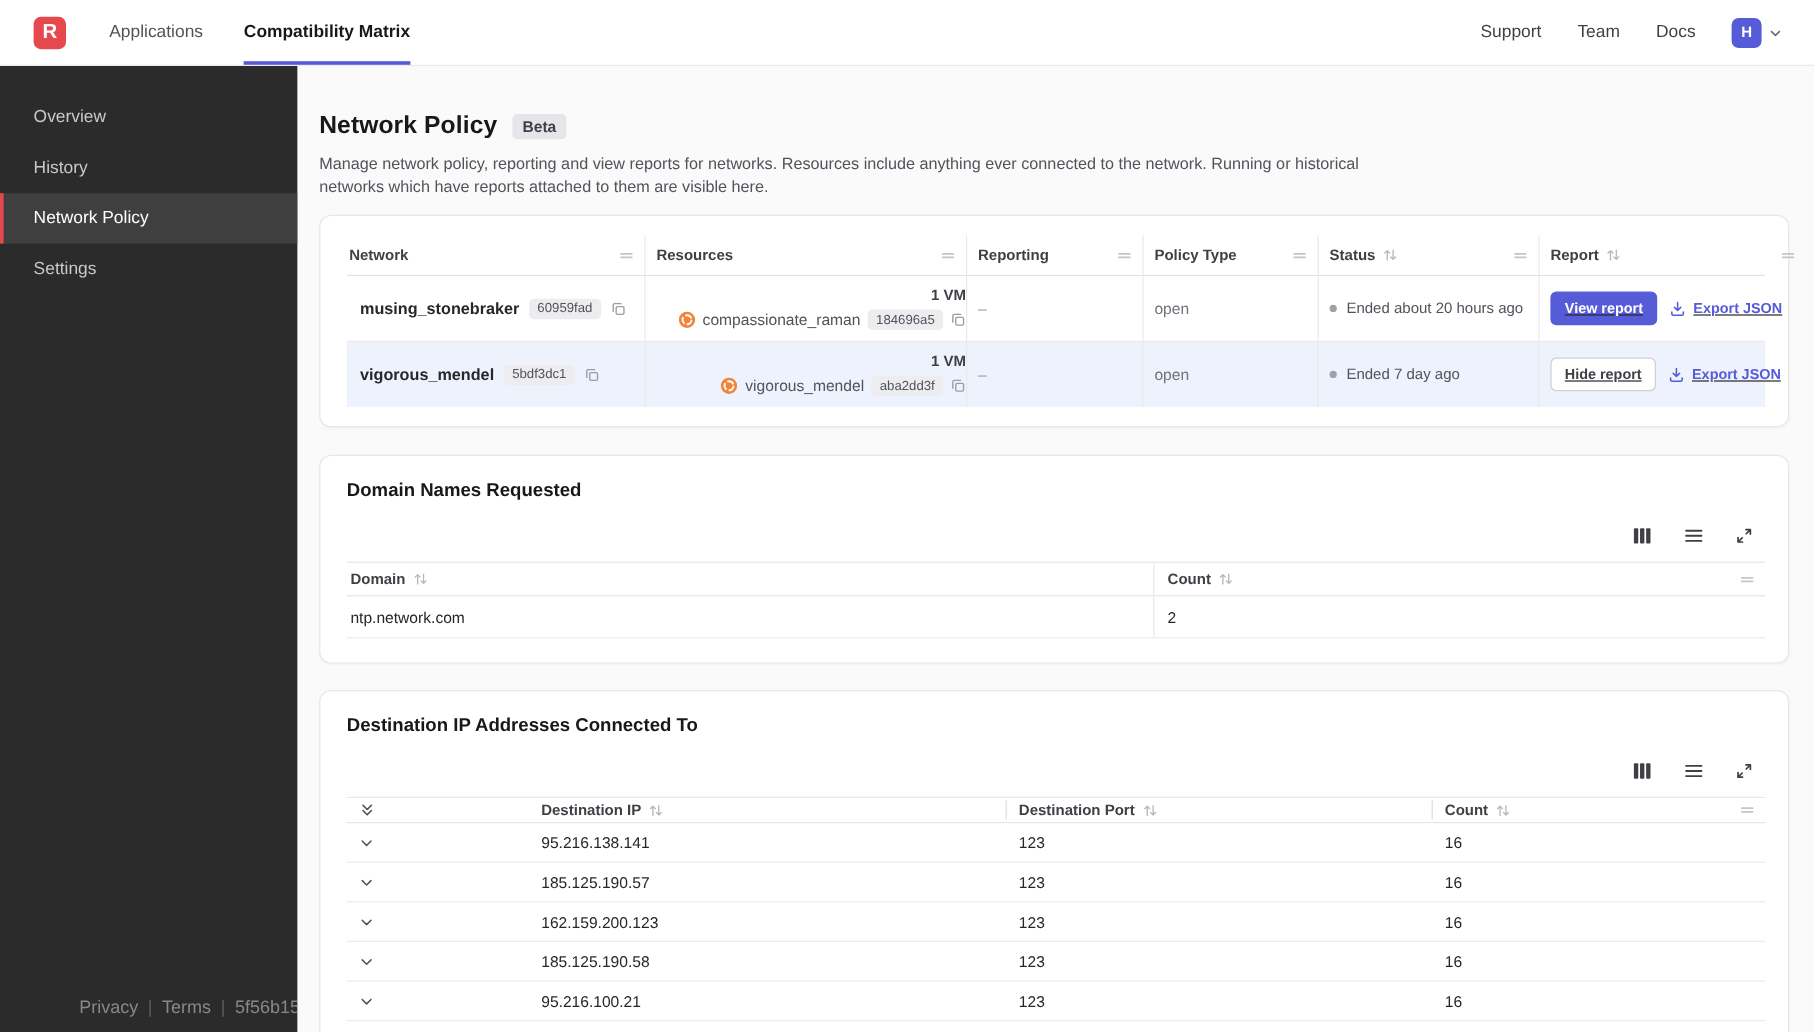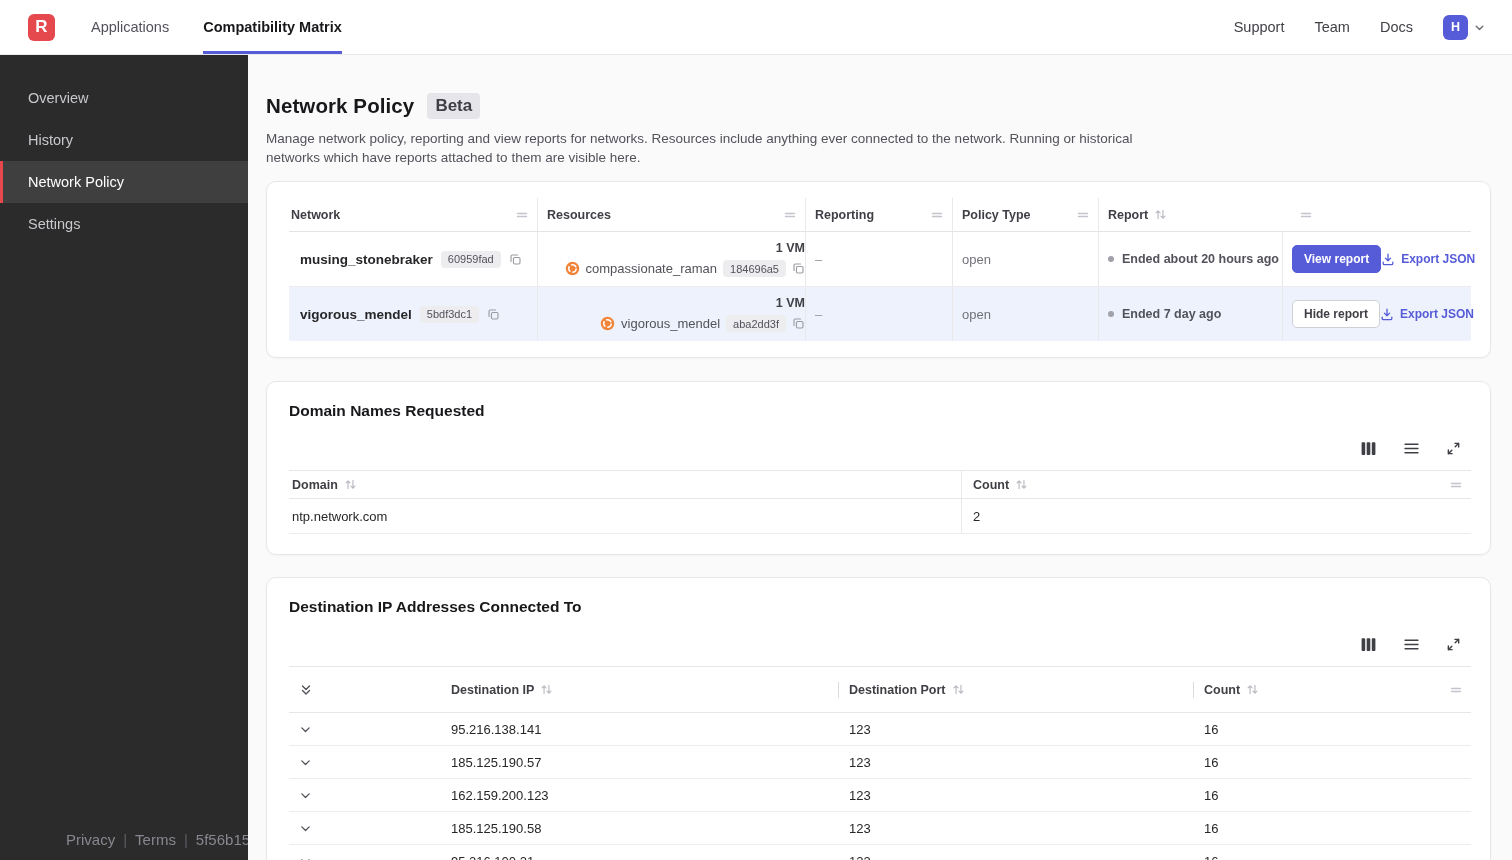--- a/index.html
+++ b/index.html
@@ -32,21 +32,21 @@
   .side-nav{padding-top:22px;display:flex;flex-direction:column;}
   .side-item{display:flex;align-items:center;height:42px;padding-left:25px;border-left:3px solid transparent;color:#c8c8cd;font-size:14.5px;}
   .side-item.active{background:var(--sidebar-active-bg);border-left-color:var(--brand-red);color:#fff;}
   .side-footer{padding:0 0 12px 38px;font-size:15px;color:#87878f;display:flex;align-items:center;gap:8px;margin-left:28px;}
   .side-footer .sep{color:#5c5c63;}
   .main{flex:1;background:var(--page-bg);padding:38px 21px 0 18px;overflow:hidden;}
 
   
   .page-head{display:flex;align-items:center;gap:13px;}
   .page-title{font-size:20.5px;font-weight:700;color:#18181b;letter-spacing:.1px;}
-  .beta-badge{background:#e6e6ea;color:#3f3f46;font-size:17px;font-weight:600;padding:3px 8px;border-radius:4px;}
+  .beta-badge{background:#e6e6ea;color:#3f3f46;font-size:13px;font-weight:600;padding:3px 8px;border-radius:4px;}
   .page-desc{margin-top:11px;font-size:13.5px;line-height:1.38;color:#52525b;max-width:880px;}
 
   
   .card{background:#fff;border:1px solid #e7e7ea;border-radius:10px;box-shadow:0 1px 2px rgba(0,0,0,.03);}
   .card-networks{margin-top:14px;padding:16px 19px 16px 22px;}
   .card-section{padding:20px 19px 0 22px;}
   .card-domains{margin-top:23px;padding-bottom:20px;}
   .card-ips{margin-top:22px;padding-bottom:40px;}
   .section-title{font-size:15.5px;font-weight:700;color:#18181b;}
   .table-toolbar{display:flex;justify-content:flex-end;align-items:center;gap:26px;margin-top:20px;padding-right:10px;}
@@ -76,42 +76,42 @@
   .nt-row.highlight{background:var(--row-highlight);}
   .nt-row .nt-cell{min-height:54px;padding-top:8px;padding-bottom:8px;}
   .nt-row .c-network{padding-left:11px;gap:8px;}
   .net-name{font-size:13.5px;font-weight:700;color:#27272a;white-space:nowrap;}
   .res-cell{flex-direction:column;align-items:flex-end;justify-content:center;gap:5px;}
   .res-count{font-size:12.5px;font-weight:700;color:#3f3f46;}
   .res-line{display:flex;align-items:center;gap:6px;}
   .res-name{font-size:13px;color:#52525b;white-space:nowrap;}
   .dash-text{font-size:13px;color:#9a9aa1;}
   .policy-text{font-size:13px;color:#71717a;}
-  .c-status.nt-rowcell{gap:8px;font-weight:bold;}
+  .c-status.nt-rowcell{gap:8px;}
   .status-text{font-size:12.5px;color:#52525b;}
-  .c-report.nt-rowcell{}
+  .c-report.nt-rowcell{gap:10px;text-decoration:underline;}
   .btn{border-radius:5px;font-size:12px;font-weight:600;padding:6px 11px;white-space:nowrap;}
   .btn-primary{background:var(--accent);color:#fff;border:1px solid var(--accent);}
   .btn-outline{background:#fff;color:#3f3f46;border:1px solid #cfcfd6;}
   .export-link{display:inline-flex;align-items:center;gap:6px;color:var(--accent);font-size:12px;font-weight:600;white-space:nowrap;}
 
   
   .dt-table{margin-top:13px;}
   .dt-header,.dt-row{display:flex;}
   .dt-header{border-top:1px solid #e7e7ea;border-bottom:1px solid #e7e7ea;height:29px;}
   .dt-row{height:35px;border-bottom:1px solid #ececef;}
   .dt-cell{display:flex;align-items:center;}
   .d-domain{width:673px;border-right:1px solid #e9e9ec;padding-left:3px;}
   .d-count{flex:1;padding-left:11px;}
   .dt-header .dt-cell{font-size:12.5px;font-weight:700;color:#3f3f46;gap:6px;}
   .dt-row .dt-cell{font-size:13px;color:#27272a;}
 
   
   .t3-table{margin-top:13px;}
-  .t3-header{display:flex;height:47px;border-top:1px solid #e7e7ea;border-bottom:1px solid #e7e7ea;}
+  .t3-header{display:flex;height:22px;border-top:1px solid #e7e7ea;border-bottom:1px solid #e7e7ea;}
   .t3-header .hcell{display:flex;align-items:center;gap:6px;font-size:12.5px;font-weight:700;color:#3f3f46;height:100%;}
   .t3-row{display:flex;height:33px;align-items:center;border-bottom:1px solid #ececef;}
   .c-exp{width:151px;padding-left:10px;display:flex;align-items:center;}
   .c-ip3{width:398px;padding-left:11px;}
   .c-port3{width:355px;padding-left:11px;}
   .c-count3{flex:1;padding-left:11px;}
   .hsep{position:relative;}
   .hsep::before{content:"";position:absolute;left:0;top:50%;transform:translateY(-50%);width:1px;height:16px;background:#dcdce0;}
   .t3-row .t3-cell{font-size:13px;color:#27272a;display:flex;align-items:center;}
 </style>
@@ -190,20 +190,34 @@
         <div class="nt-cell c-reporting" data-interactable="true">
           <span class="hdr-label" data-interactable="false">Reporting</span>
           <span class="col-handle" data-interactable="true">
               <svg width="12" height="10" viewBox="0 0 12 10" fill="none" stroke="#c4c4cc" stroke-width="1.4" stroke-linecap="round">
                 <path d="M1.5 3.5h9M1.5 6.5h9"></path>
               </svg>
             </span>
         </div>
         <div class="nt-cell c-policy" data-interactable="true">
           <span class="hdr-label" data-interactable="false">Policy Type</span>
+          <span class="col-handle" data-interactable="true">
+              <svg width="12" height="10" viewBox="0 0 12 10" fill="none" stroke="#c4c4cc" stroke-width="1.4" stroke-linecap="round">
+                <path d="M1.5 3.5h9M1.5 6.5h9"></path>
+              </svg>
+            </span>
+        </div>
+        <div class="nt-cell c-status" data-interactable="true">
+          <span class="hdr-label" data-interactable="false">Status</span>
+          <span class="sort-wrap" data-interactable="false">
+              <svg width="13" height="13" viewBox="0 0 16 16" fill="none" stroke="#b8b8c0" stroke-width="1.4" stroke-linecap="round" stroke-linejoin="round">
+                <path d="M5 13V3.5M5 3.5 2.5 6M5 3.5 7.5 6"></path>
+                <path d="M11 3v9.5M11 12.5 8.5 10M11 12.5l2.5-2.5"></path>
+              </svg>
+            </span>
           <span class="col-handle" data-interactable="true">
               <svg width="12" height="10" viewBox="0 0 12 10" fill="none" stroke="#c4c4cc" stroke-width="1.4" stroke-linecap="round">
                 <path d="M1.5 3.5h9M1.5 6.5h9"></path>
               </svg>
             </span>
         </div>
         <div class="nt-cell c-report" data-interactable="true">
           <span class="hdr-label" data-interactable="false">Report</span>
           <span class="sort-wrap" data-interactable="false">
               <svg width="13" height="13" viewBox="0 0 16 16" fill="none" stroke="#b8b8c0" stroke-width="1.4" stroke-linecap="round" stroke-linejoin="round">

